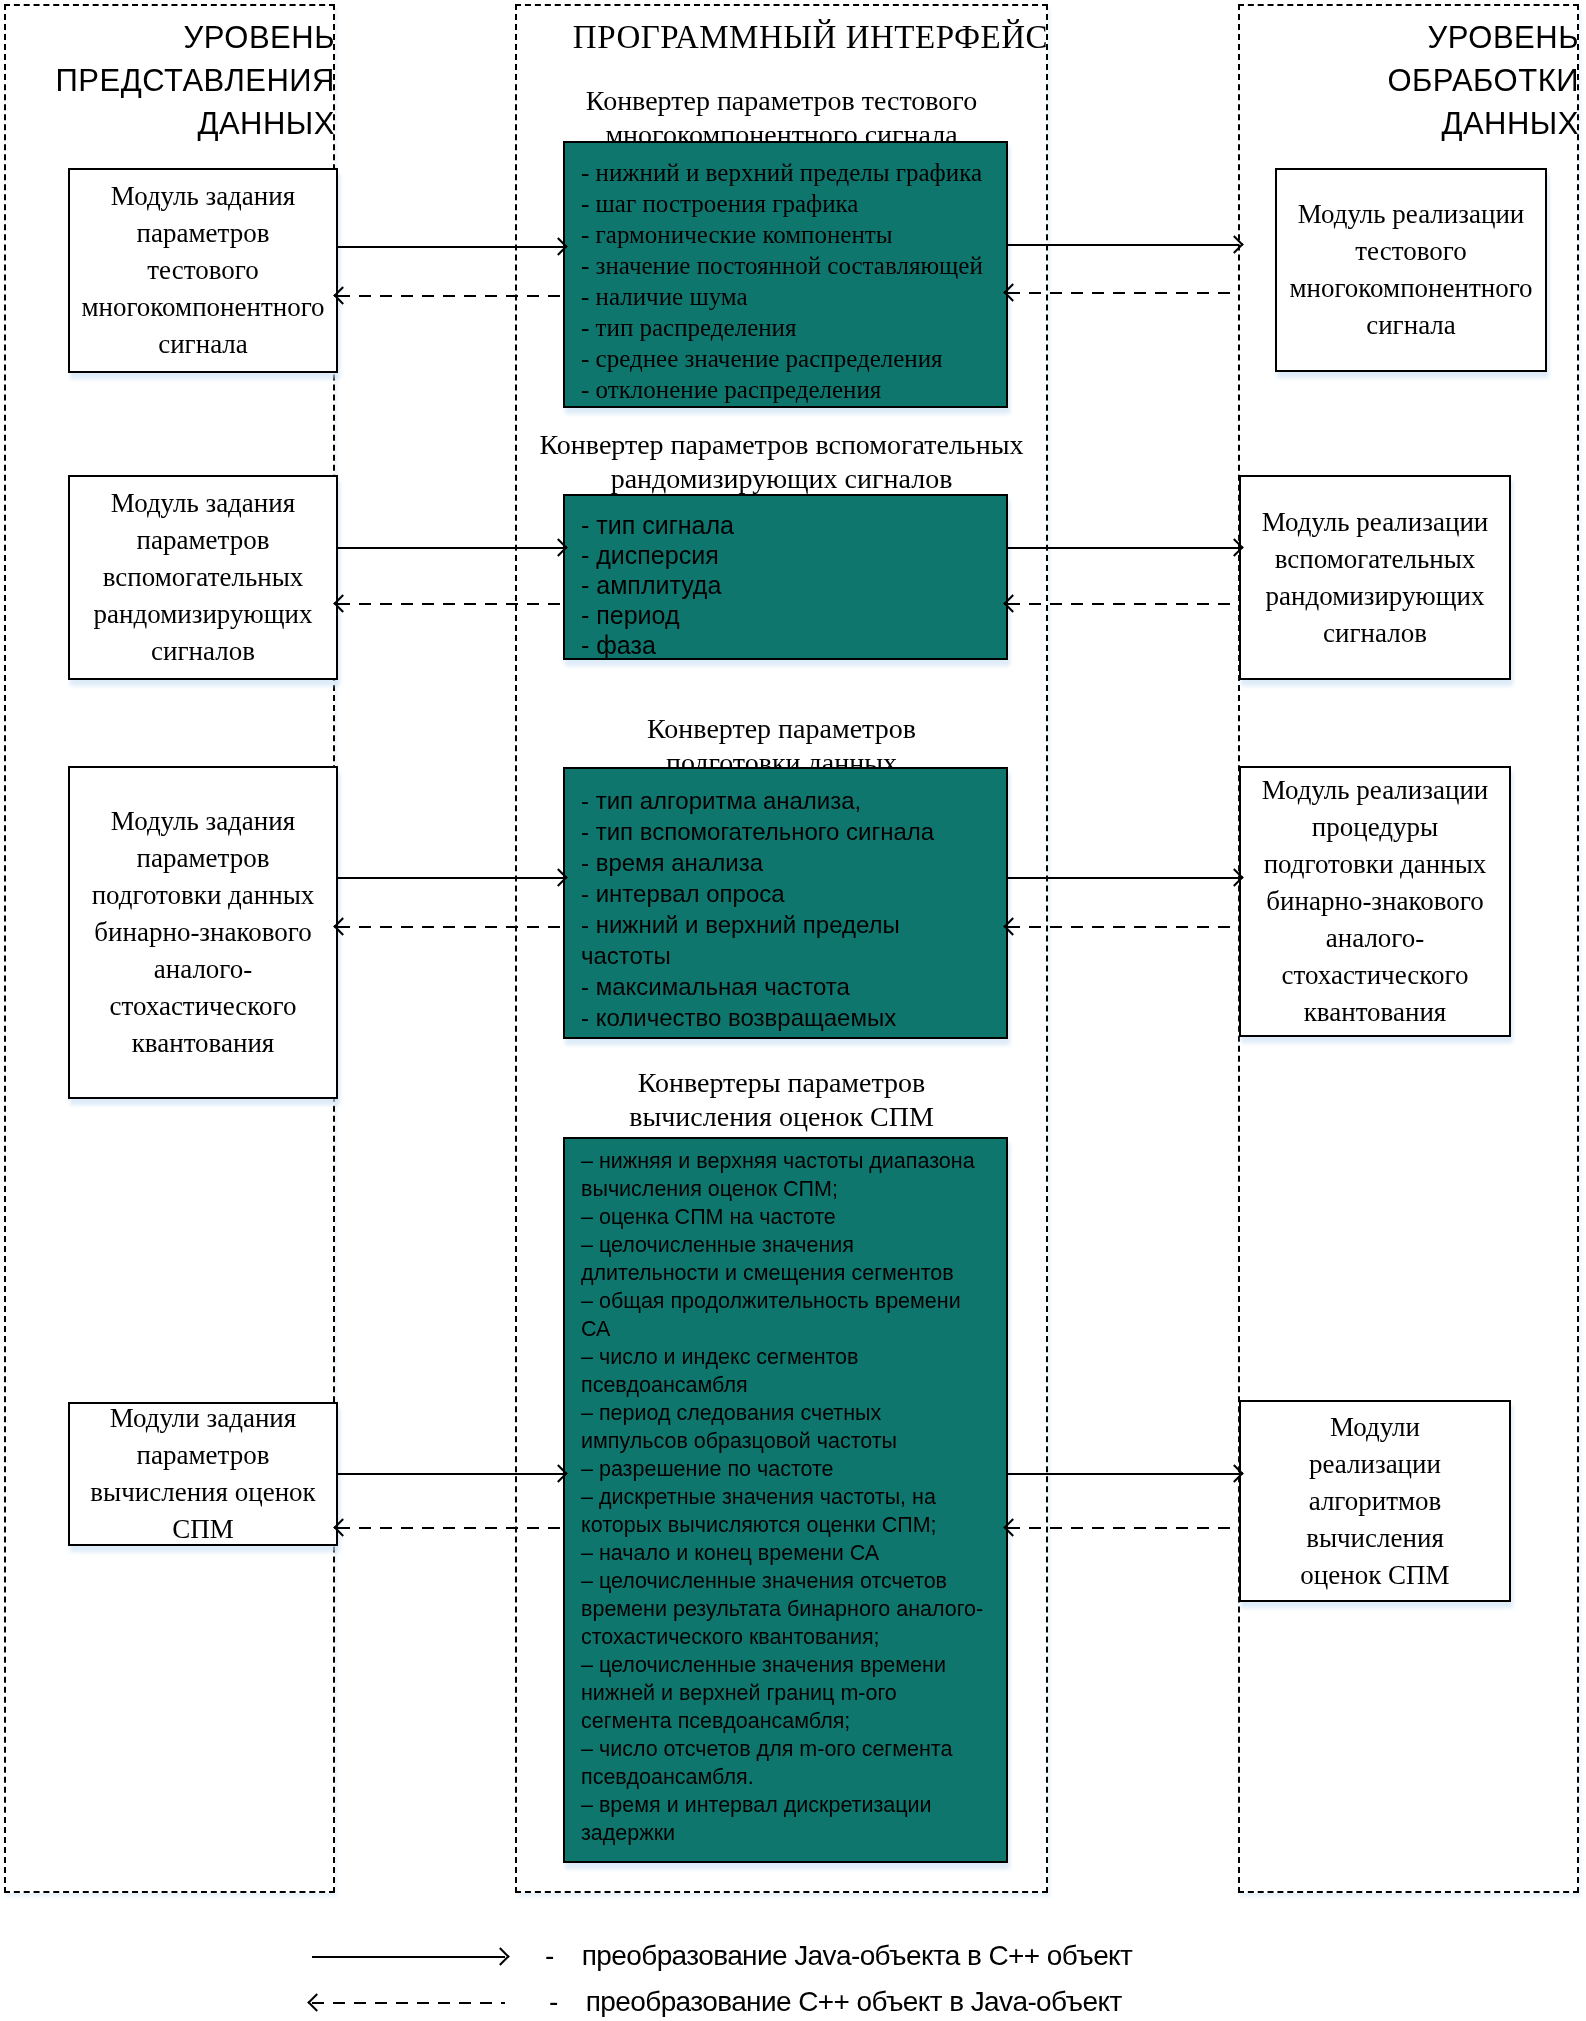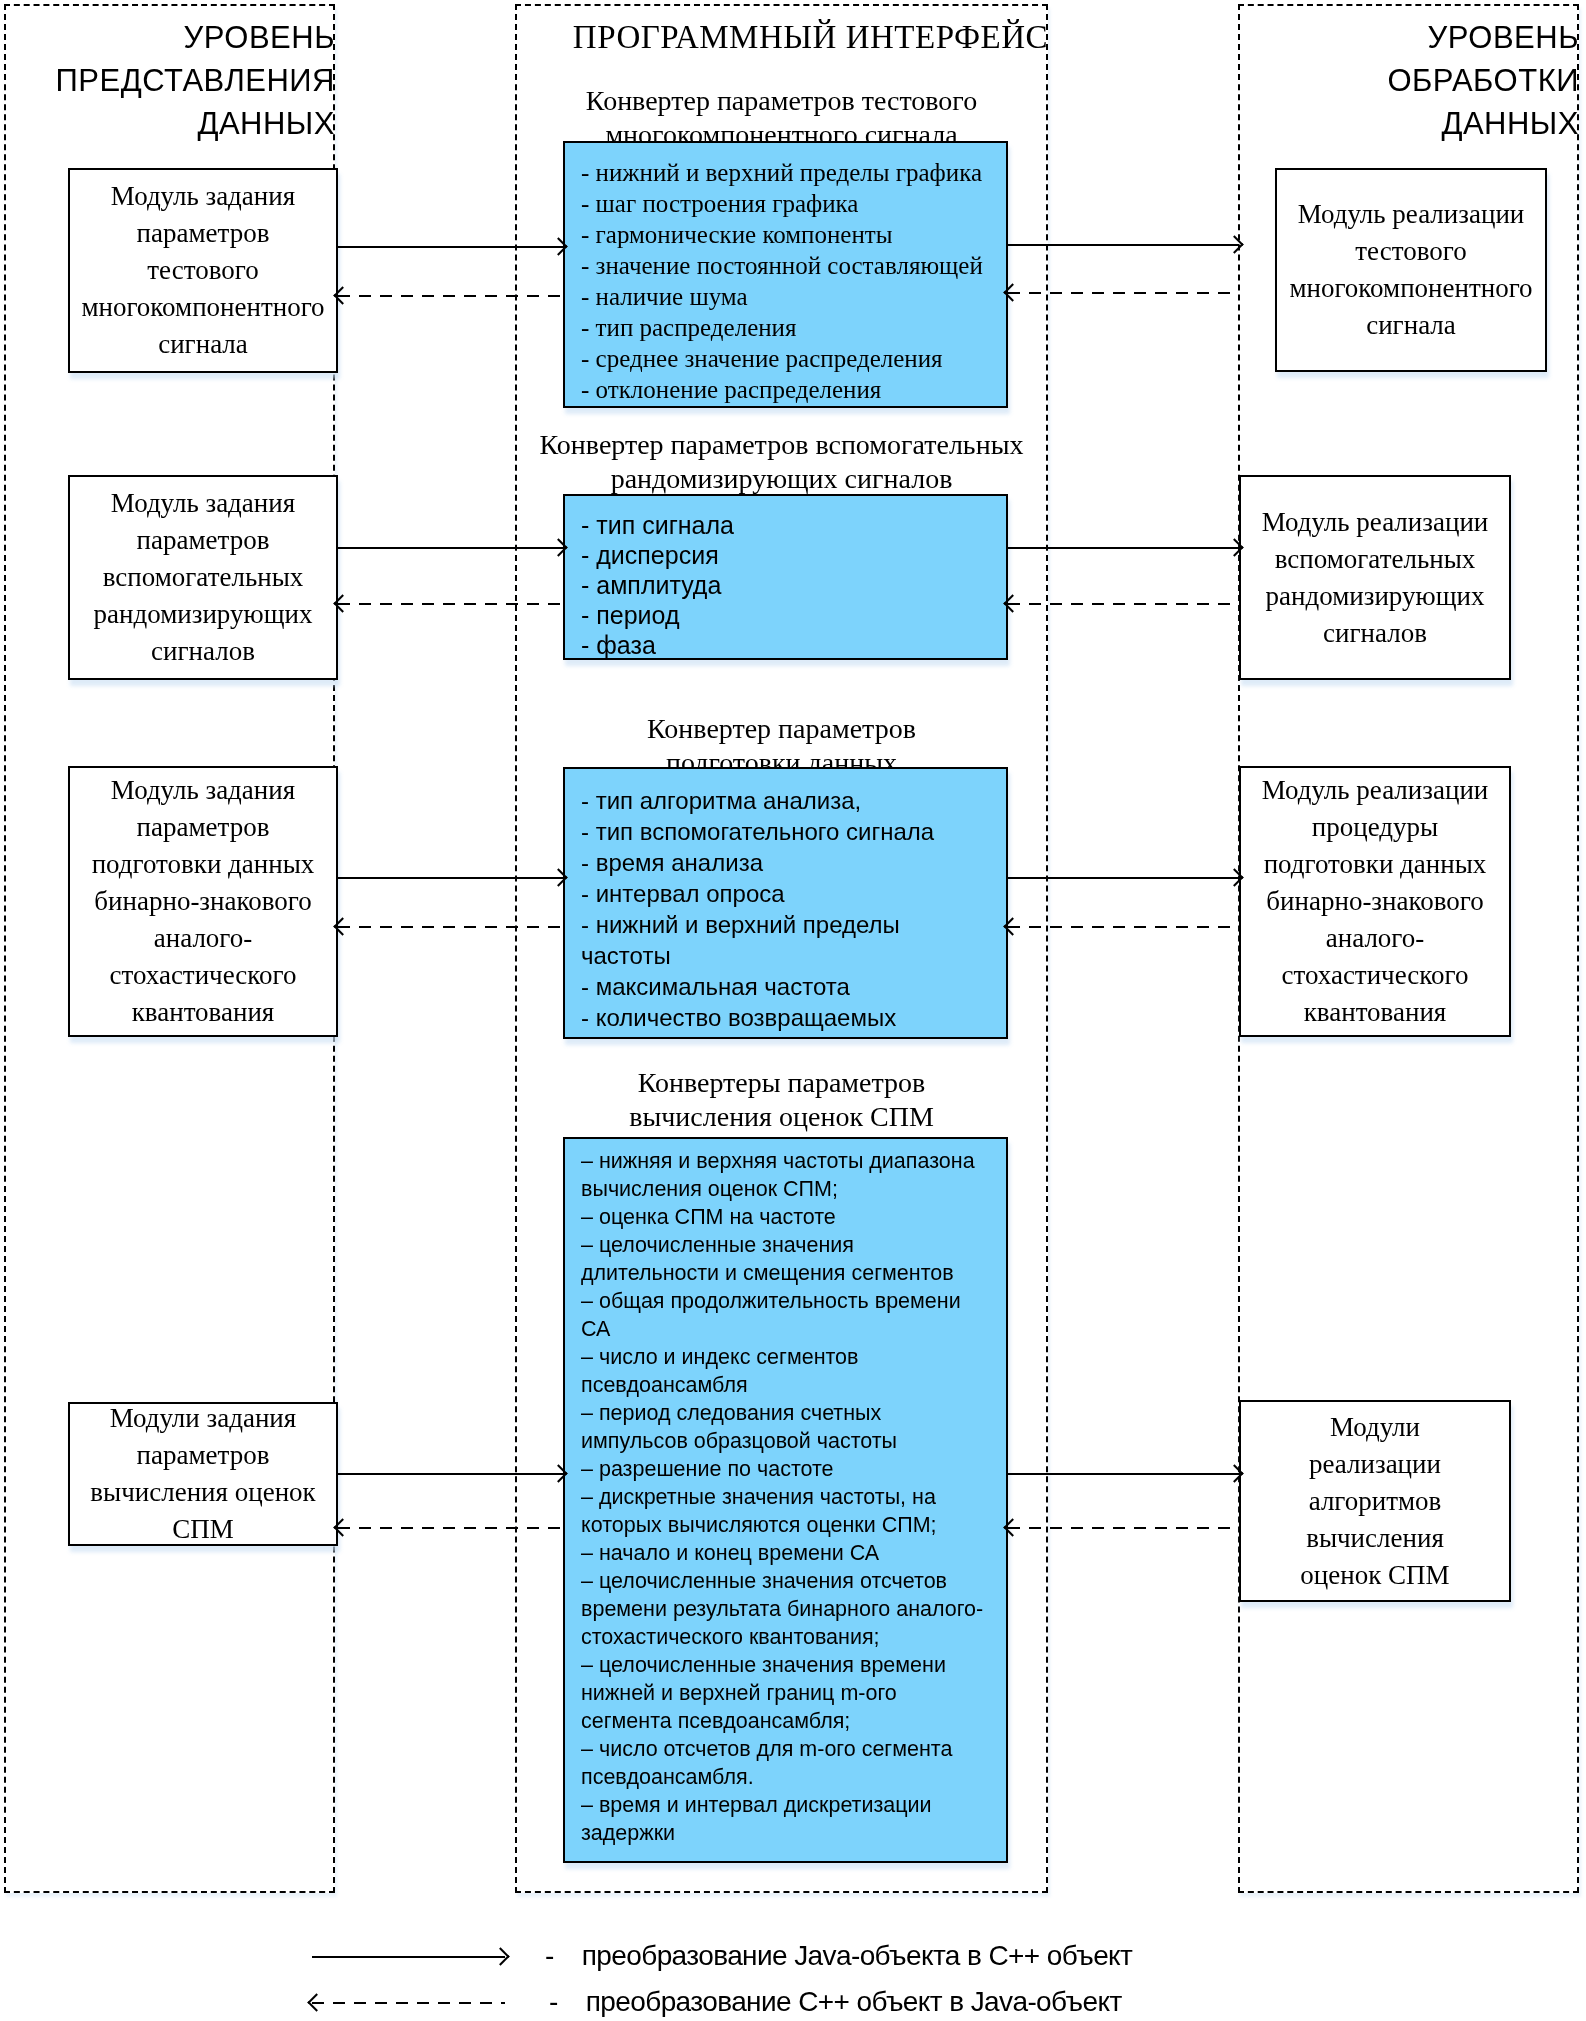--- a/index.html
+++ b/index.html
@@ -14,36 +14,36 @@
   
   .col-title{position:absolute;font-family:"Liberation Sans",sans-serif;font-size:31px;line-height:43px;text-align:right;white-space:pre-line;letter-spacing:.5px;}
   #title-left{left:4px;top:16px;width:331px;}
   #title-mid{left:515px;top:16px;width:533px;font-size:33px;font-family:Liberation Serif, serif;}
   #title-right{left:1238px;top:16px;width:341px;}
 
   
   .mbox{position:absolute;border:2px solid #000;box-sizing:border-box;display:flex;align-items:center;justify-content:center;text-align:center;font-family:"Liberation Serif","DejaVu Serif",serif;font-size:27px;line-height:37px;padding:6px 10px;background:#fff;box-shadow:2px 6px 4px rgba(205,225,245,.65);}
   #mL1{left:68px;top:168px;width:270px;height:205px;}
   #mL2{left:68px;top:475px;width:270px;height:205px;}
-  #mL3{left:68px;top:766px;width:270px;height:271px;}
+  #mL3{left:68px;top:766px;width:270px;height:333px;}
   #mL4{left:68px;top:1402px;width:270px;height:144px;}
   #mR1{left:1239px;top:168px;width:272px;height:204px;margin-left:36px;}
   #mR2{left:1239px;top:475px;width:272px;height:205px;}
   #mR3{left:1239px;top:766px;width:272px;height:271px;}
   #mR4{left:1239px;top:1400px;width:272px;height:202px;padding:6px 38px;}
 
   
   .conv-title{position:absolute;left:515px;width:533px;text-align:center;font-family:"Liberation Serif","DejaVu Serif",serif;font-size:28px;line-height:34px;white-space:pre-line;}
   #cT1{top:84px;}
   #cT2{top:428px;}
   #cT3{top:712px;}
   #cT4{top:1066px;}
 
   
-  .cbox{position:absolute;left:563px;width:445px;border:2px solid #000;box-sizing:border-box;background:#7dd3fc;overflow:hidden;box-shadow:2px 6px 4px rgba(205,225,245,.65);}
+  .cbox{position:absolute;left:563px;width:445px;border:2px solid #000;box-sizing:border-box;background:#0f766e;overflow:hidden;box-shadow:2px 6px 4px rgba(205,225,245,.65);}
   #cB1{top:141px;height:267px;font-family:"Liberation Serif","DejaVu Serif",serif;font-size:25px;line-height:31px;padding:14px 16px;}
   #cB2{top:494px;height:166px;font-family:"Liberation Sans",sans-serif;font-size:25px;line-height:30px;padding:14px 16px;}
   #cB3{top:767px;height:272px;font-family:"Liberation Sans",sans-serif;font-size:24px;line-height:31px;padding:16px 16px;}
   #cB4{top:1137px;height:726px;font-family:"Liberation Sans",sans-serif;font-size:21.5px;line-height:28px;padding:8px 16px;}
   .cbox .li{white-space:normal;}
 
   
   .arr{position:absolute;height:2px;}
   .arr.solid{background:#000;}
   .arr.dash{background:repeating-linear-gradient(90deg,#000 0 12px,transparent 12px 21px);}

